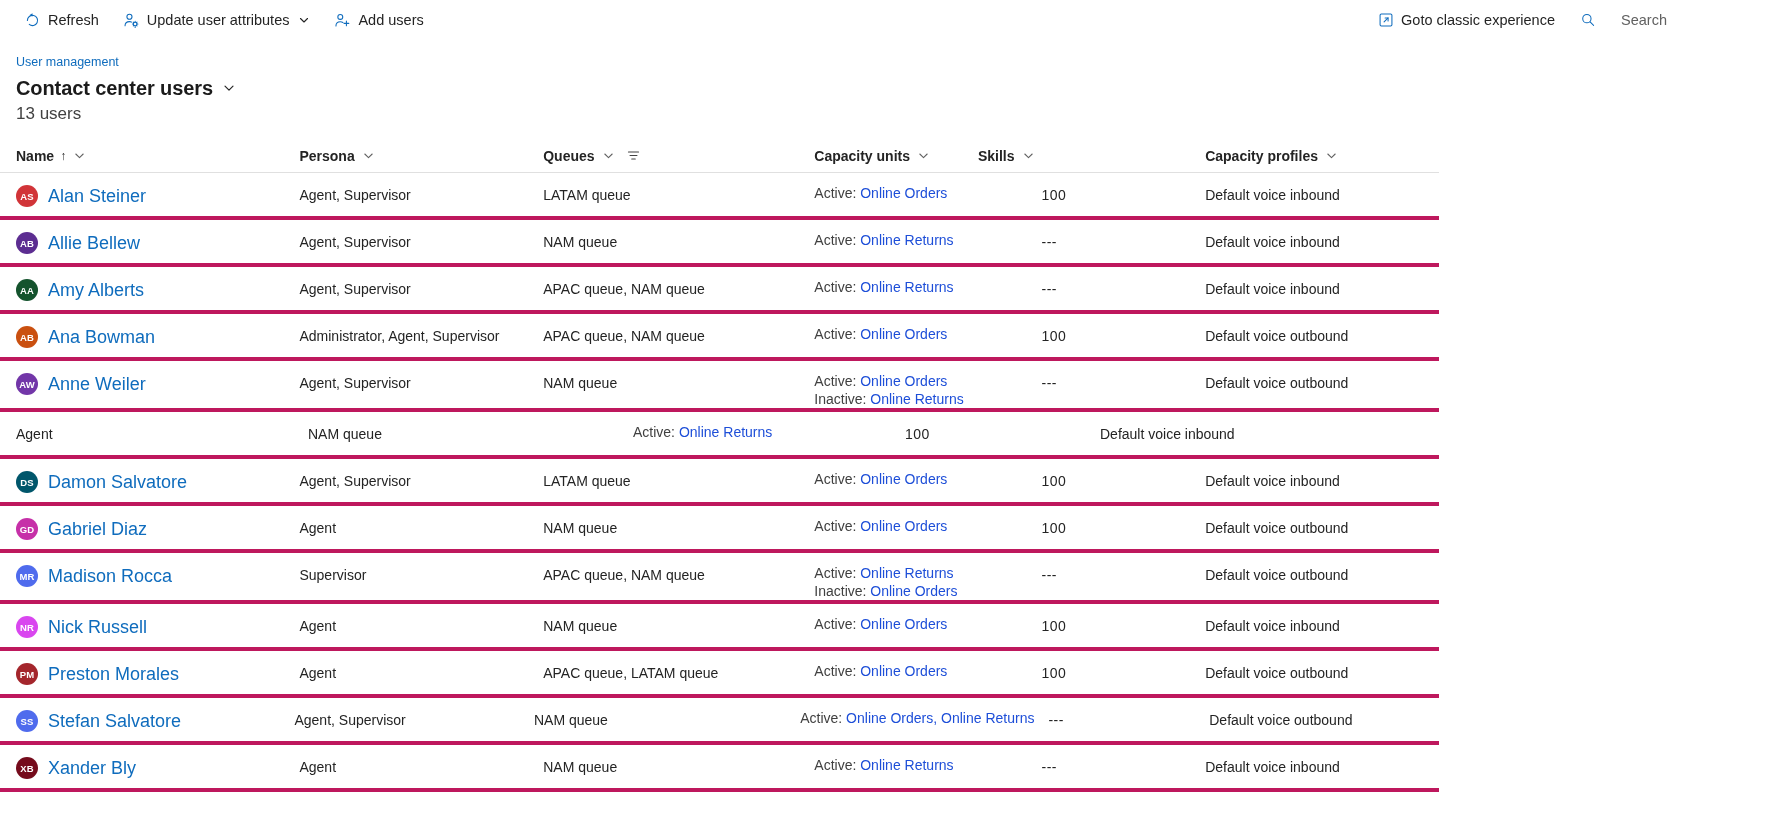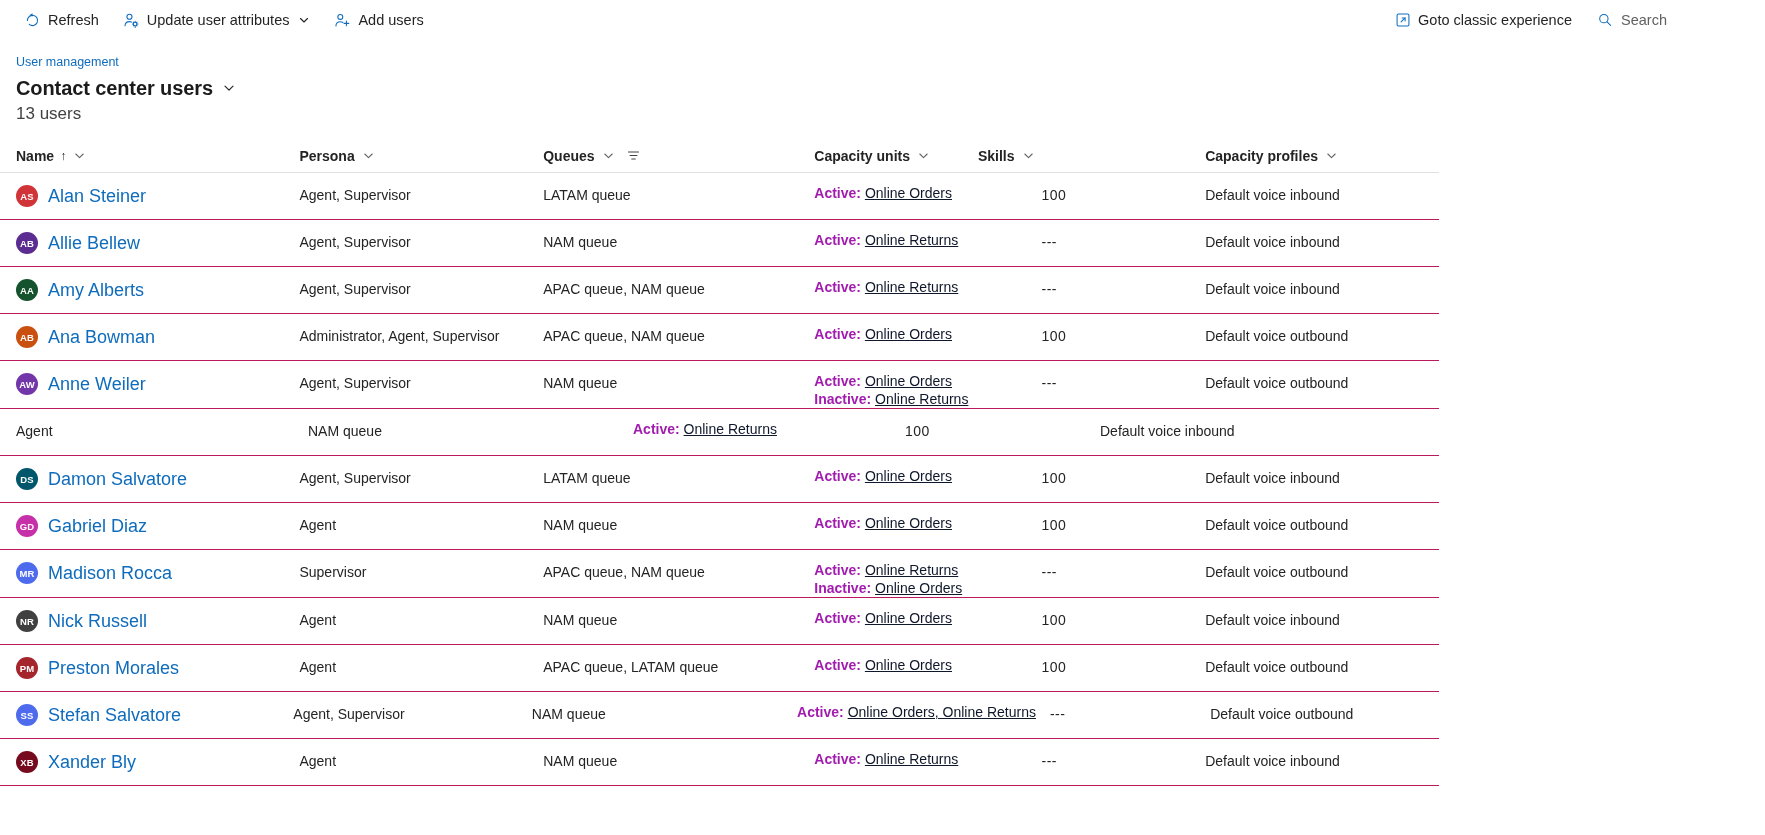--- a/index.html
+++ b/index.html
@@ -38,21 +38,21 @@
     font-family: "Liberation Sans", sans-serif;
     white-space: nowrap;
   }
   .cmd-ico { display: inline-flex; width: 17px; height: 17px; align-items: center; justify-content: center; }
   .cmd-ico svg { display:block; }
   .chev { width: 12px; height: 12px; display:inline-flex; align-items:center; justify-content:center; margin-left: 2px;}
 
   .search-box {
     display: flex;
     align-items: center;
-    gap: 8px;
+    gap: 25px;
     height: 32px;
     padding: 0 10px 0 8px;
     border-radius: 4px;
     cursor: text;
     min-width: 150px;
   }
   .search-box input {
     border: none;
     outline: none;
     background: transparent;
@@ -92,21 +92,21 @@
     margin-top: 5px;
     line-height: 16px;
   }
 
   
   .grid { margin-top: 17px; width: 1439px; }
 
   .grid-row {
     display: flex;
     align-items: flex-start;
-    border-bottom: 1px solid #be185d;
+    border-bottom: 4px solid #be185d;
     padding-left: 16px;
   }
   .grid-head {
     border-bottom: 1px solid #e0e0e0;
     padding-top: 0;
     padding-bottom: 0;
     align-items: center;
     height: 34px;
   }
   .grid-body .grid-row { min-height: 47px; }
@@ -157,22 +157,22 @@
   .user-link {
     font-size: 18px;
     color: #0f6cbd;
     cursor: pointer;
     white-space: nowrap;
   }
 
   .cellpad { padding-top: 13px; font-size: 14px; color: #242424; line-height: 18px; }
   .cellpad.sk { padding-top: 12px; }
   .sk-line { line-height: 17.5px; white-space: nowrap; }
-  .sk-lbl { font-weight: 700; color:#a21caf; }
-  .sk-val { color:#0f172a;text-decoration:underline; }
+  .sk-lbl { font-weight: 400; color:#404040; }
+  .sk-val { color:#1d4ed8; }
   .dash { letter-spacing: 0.5px; }
 </style>
 </head>
 <body>
 
 <div class="commandbar">
   <div class="cmd-left">
 
     <button class="cmd-btn">
       <span class="cmd-ico">
@@ -544,21 +544,21 @@
         <div class="col c-cap">
           <div class="cellpad dash">---</div>
         </div>
         <div class="col c-prof">
           <div class="cellpad">Default voice outbound</div>
         </div>
       </div>
       <div class="grid-row">
         <div class="col c-name">
           <div class="name-inner">
-            <div class="avatar" style="background:#404040">NR</div>
+            <div class="avatar" style="background:#d946ef">NR</div>
             <div class="user-link">Nick Russell</div>
           </div>
         </div>
         <div class="col c-persona">
           <div class="cellpad">Agent</div>
         </div>
         <div class="col c-queues">
           <div class="cellpad">NAM queue</div>
         </div>
         <div class="col c-skills">

